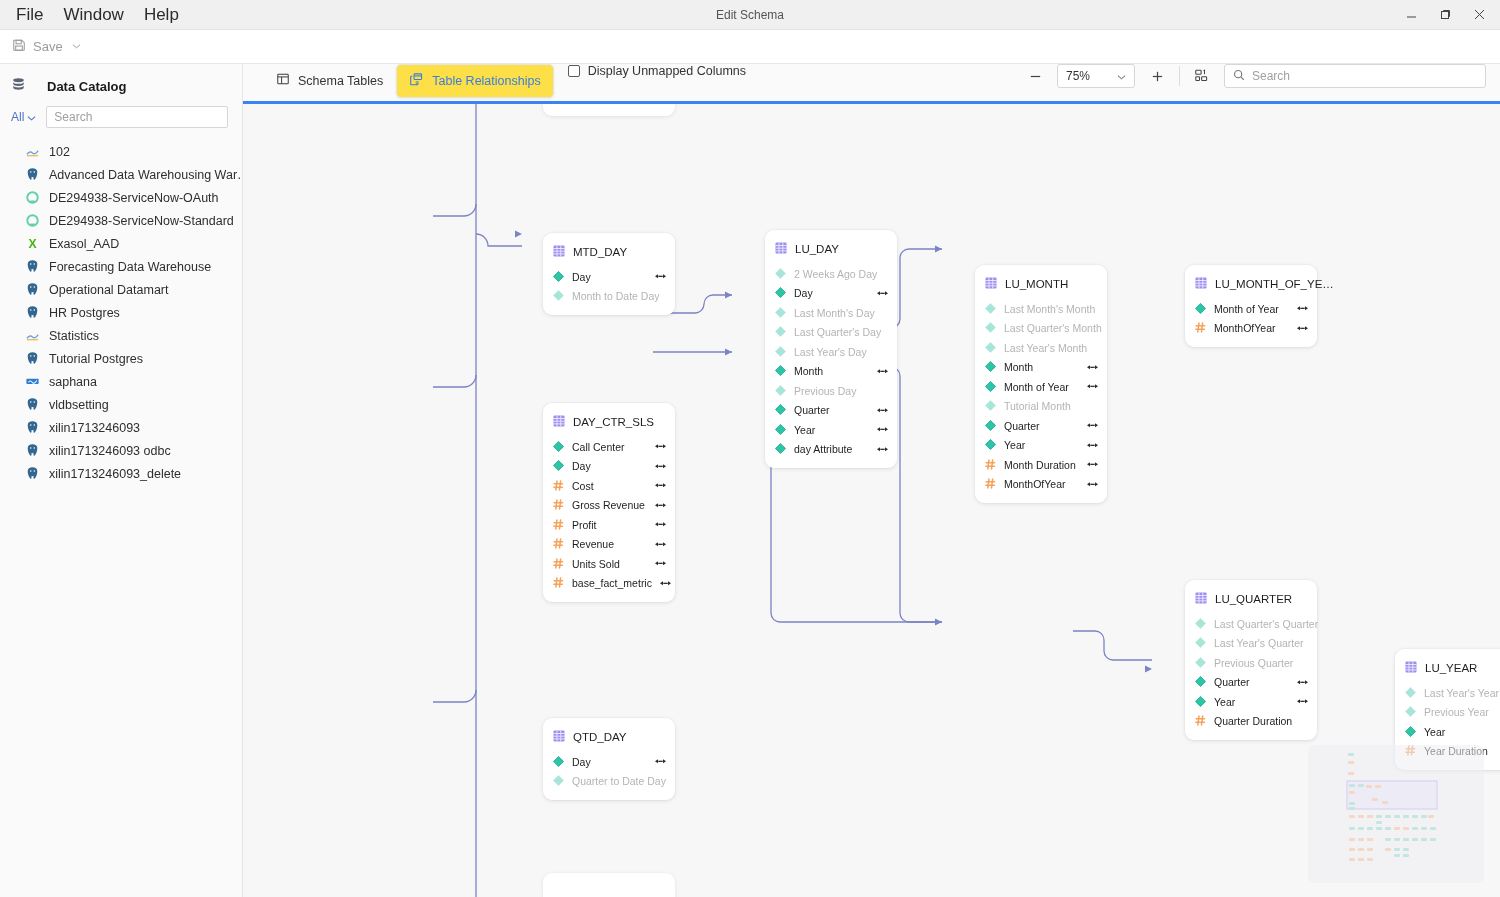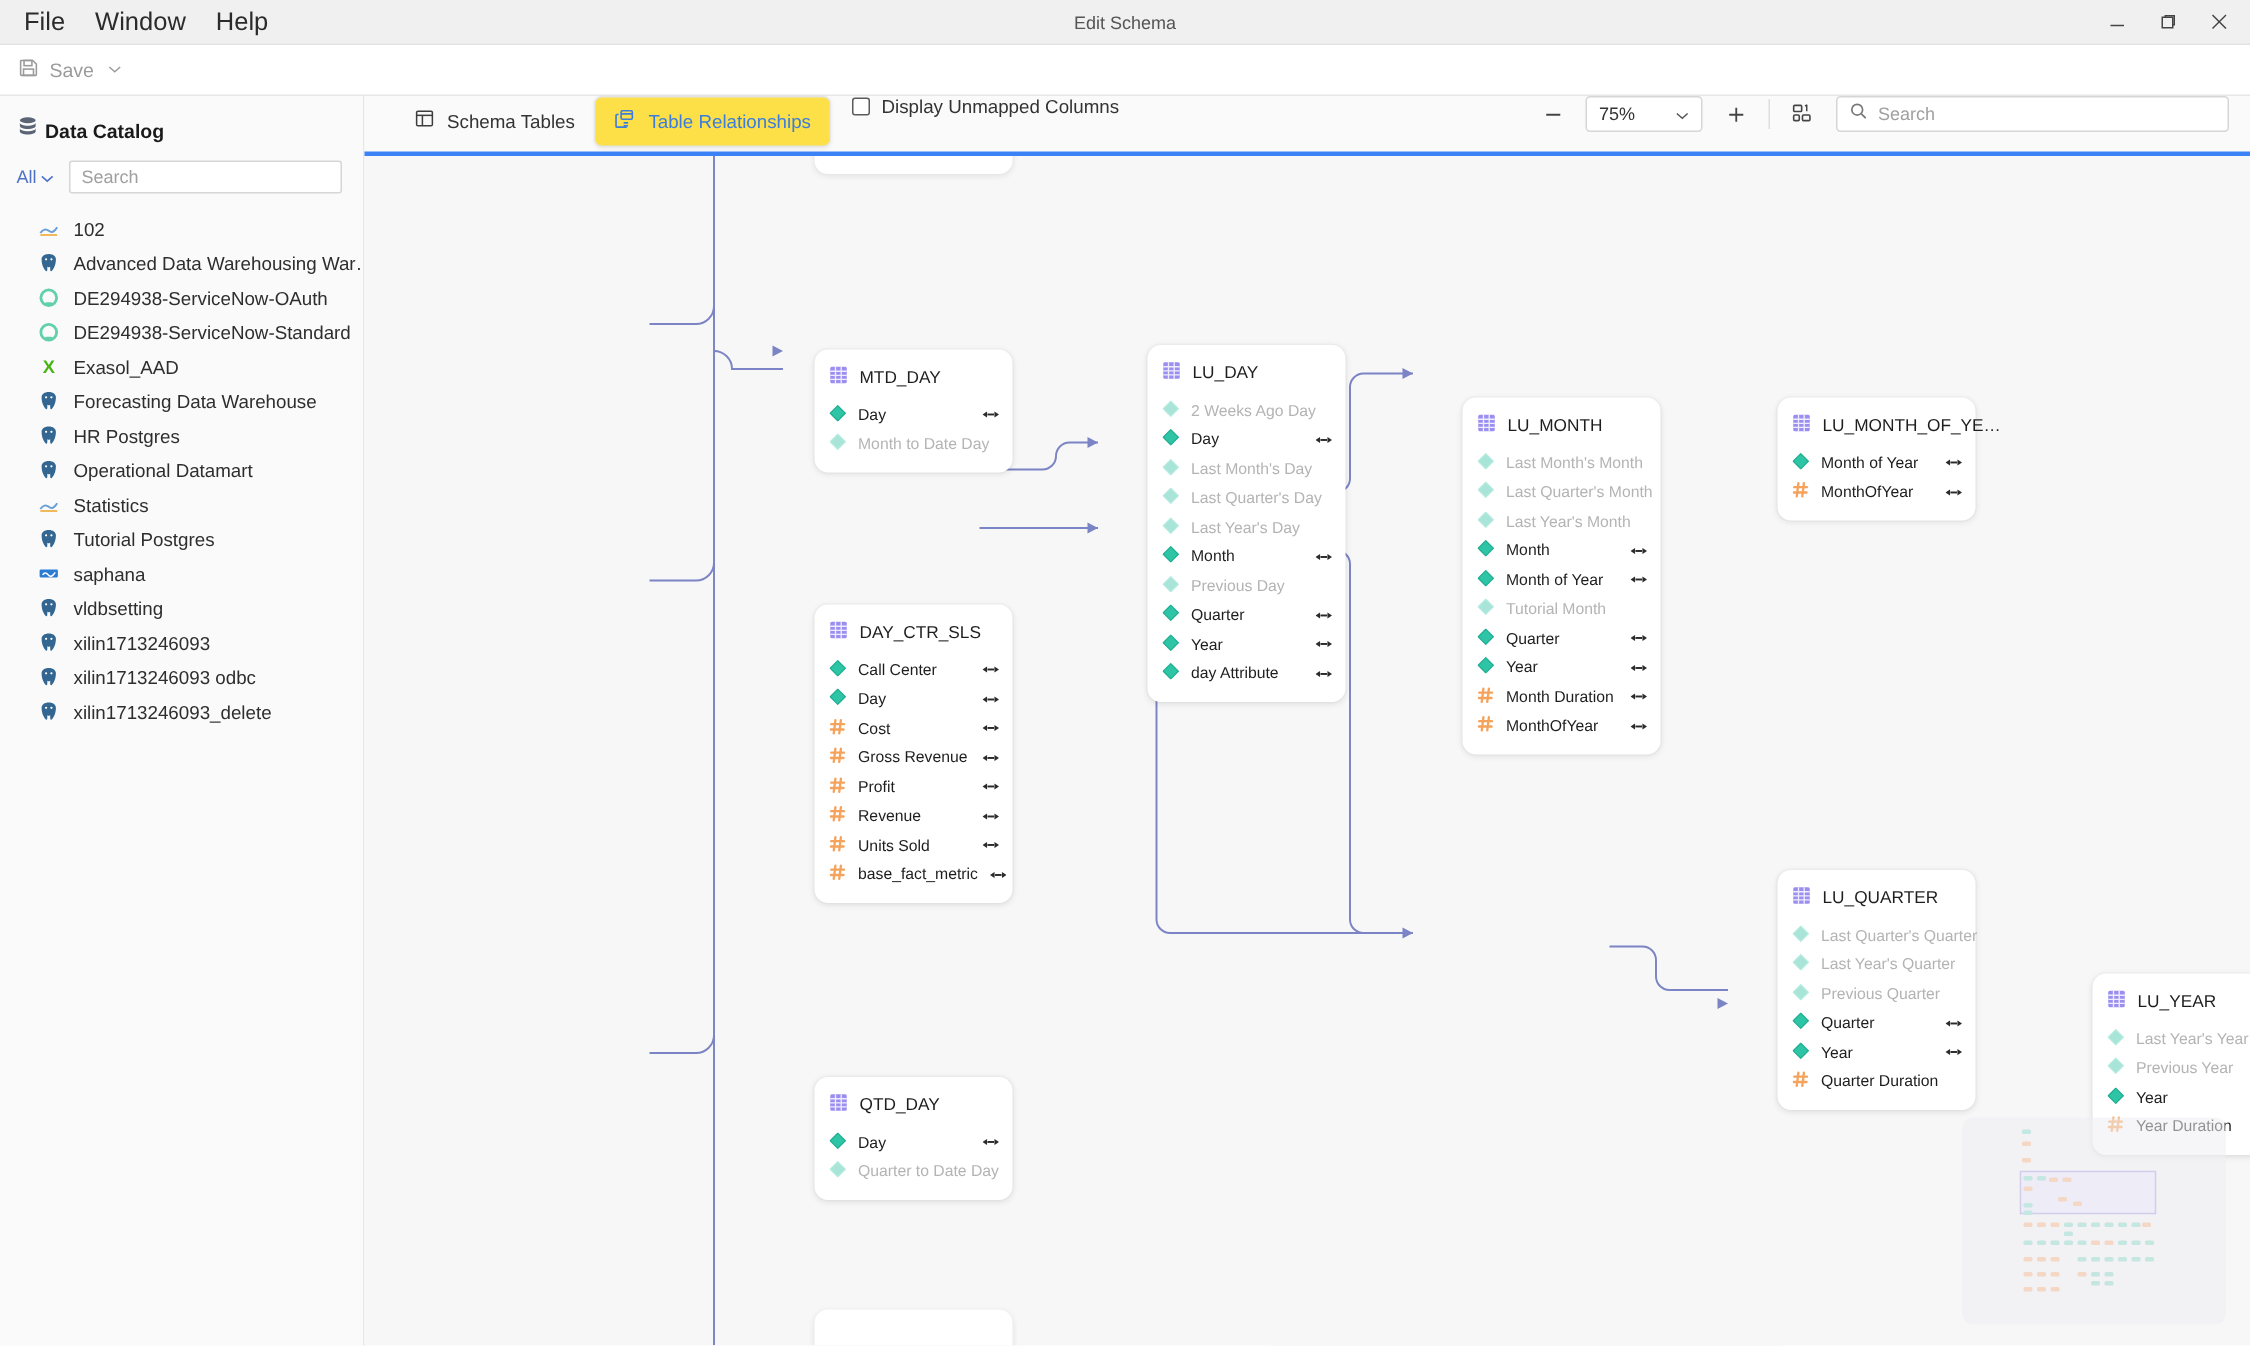--- a/index.html
+++ b/index.html
@@ -46,21 +46,21 @@
 
   
   .body-wrap { display: flex; height: 833px; }
 
   
   .sidebar {
     width: 243px; background: #fafafa; border-right: 1px solid #e6e6e6;
     display: flex; flex-direction: column; flex: 0 0 243px;
   }
   .dc-header {
-    display: flex; align-items: center; gap: 4px;
+    display: flex; align-items: center; gap: 21px;
     padding: 13px 0 10px 11px;
   }
   .dc-title { font-size: 13px; font-weight: bold; color: #1a1a1a; }
   .filter-row { display: flex; align-items: center; gap: 8px; padding: 0 14px 0 9px; }
   .all-drop {
     display: flex; align-items: center; gap: 3px; font-size: 12px; color: #4f72c7;
     cursor: pointer; padding: 2px;
   }
   .search-box {
     flex: 1; height: 22px; border: 1px solid #d6d6d6; border-radius: 2px;
@@ -292,31 +292,31 @@
           <span>Forecasting Data Warehouse</span>
         </div>
         <div class="cat-item">
           <span class="cat-icon">
             <svg width="15" height="15" viewBox="0 0 16 16">
               <path d="M8 1.4c-3 0-5.1 1.5-5.1 3.8 0 2.2.5 4.2 1.3 5.9.5 1.1 1.1 2 1.7 2.4.5.3.9.1 1-.4.1-.7.1-1.7.1-2.6 0 0 .5.4 1 .4s1-.4 1-.4c0 .9 0 1.9.1 2.6.1.5.5.7 1 .4.6-.4 1.2-1.3 1.7-2.4.8-1.7 1.3-3.7 1.3-5.9C13.1 2.9 11 1.4 8 1.4z" fill="#336791"></path>
               <circle cx="6.1" cy="5.2" r="0.8" fill="#fff"></circle>
               <circle cx="9.9" cy="5.2" r="0.8" fill="#fff"></circle>
             </svg>
           </span>
-          <span>HR Postgres</span>
+          <span>Operational Datamart</span>
         </div>
         <div class="cat-item">
           <span class="cat-icon">
             <svg width="15" height="15" viewBox="0 0 16 16">
               <path d="M8 1.4c-3 0-5.1 1.5-5.1 3.8 0 2.2.5 4.2 1.3 5.9.5 1.1 1.1 2 1.7 2.4.5.3.9.1 1-.4.1-.7.1-1.7.1-2.6 0 0 .5.4 1 .4s1-.4 1-.4c0 .9 0 1.9.1 2.6.1.5.5.7 1 .4.6-.4 1.2-1.3 1.7-2.4.8-1.7 1.3-3.7 1.3-5.9C13.1 2.9 11 1.4 8 1.4z" fill="#336791"></path>
               <circle cx="6.1" cy="5.2" r="0.8" fill="#fff"></circle>
               <circle cx="9.9" cy="5.2" r="0.8" fill="#fff"></circle>
             </svg>
           </span>
-          <span>Operational Datamart</span>
+          <span>HR Postgres</span>
         </div>
         <div class="cat-item">
           <span class="cat-icon">
             <svg width="15" height="15" viewBox="0 0 16 16">
               <path d="M2 11 Q5 7 8 9.5 T14 7" fill="none" stroke="#6aa0d8" stroke-width="1.4"></path>
               <path d="M2 12.4h12" stroke="#f0b95c" stroke-width="1.5"></path>
             </svg>
           </span>
           <span>Statistics</span>
         </div>

